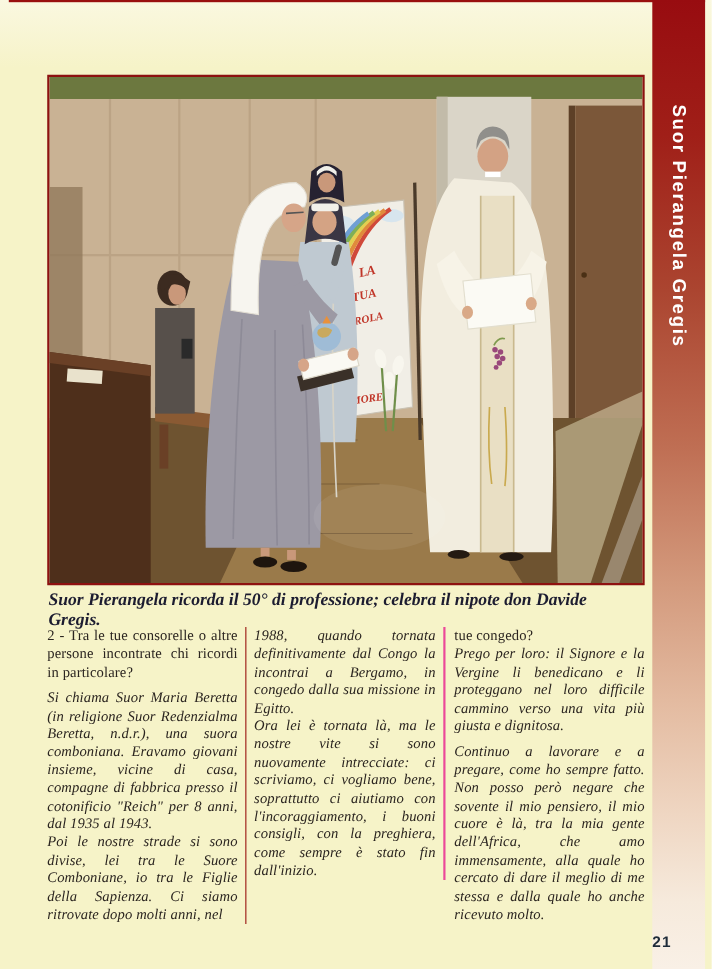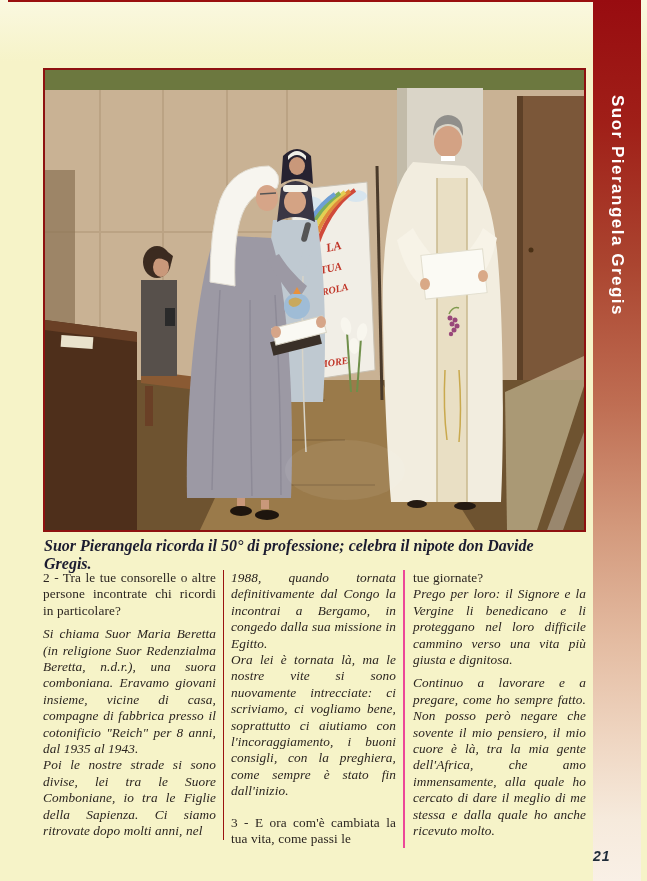--- a/index.html
+++ b/index.html
@@ -37,21 +37,21 @@
   .col p{
     margin:0;font-size:13.3px;line-height:16.4px;text-align:justify;
     color:#2B2520;letter-spacing:0.1px;
   }
   .answer{font-style:italic;}
   .gap-sm{margin-top:7px !important;}
   .gap-lg{margin-top:15px !important;}
   .page-number{
     position:absolute;left:593px;top:848px;
     font-family:"Liberation Sans", sans-serif;font-weight:bold;
-    font-size:14px;color:#1E2B39;letter-spacing:1px;font-style:italic;
+    font-size:14px;color:#1E2B39;letter-spacing:1px;
   }
 </style>
 </head>
 <body>
 
 <div class="top-rule"></div>
 
 <div class="sidebar">
   <div class="sidebar-title">Suor Pierangela Gregis</div>
 </div>
@@ -197,22 +197,21 @@
 
 <div class="columns">
   <div class="col col-1">
     <p class="question">2 - Tra le tue consorelle o altre persone incontrate chi ricordi in particolare?</p>
     <p class="answer gap-sm">Si chiama Suor Maria Beretta (in religione Suor Redenzialma Beretta, n.d.r.), una suora comboniana. Eravamo giovani insieme, vicine di casa, compagne di fabbrica presso il cotonificio "Reich" per 8 anni, dal 1935 al 1943.</p>
     <p class="answer">Poi le nostre strade si sono divise, lei tra le Suore Comboniane, io tra le Figlie della Sapienza. Ci siamo ritrovate dopo molti anni, nel</p>
   </div>
   <div class="col col-2">
     <p class="answer">1988, quando tornata definitivamente dal Congo la incontrai a Bergamo, in congedo dalla sua missione in Egitto.</p>
     <p class="answer">Ora lei è tornata là, ma le nostre vite si sono nuovamente intrecciate: ci scriviamo, ci vogliamo bene, soprattutto ci aiutiamo con l'incoraggiamento, i buoni consigli, con la preghiera, come sempre è stato fin dall'inizio.</p>
-    <p class="question gap-lg">3 - E ora com'è cambiata la tua vita, come passi le</p>
   </div>
   <div class="col col-3">
-    <p class="question">tue giornate?</p>
+    <p class="question">tue congedo?</p>
     <p class="answer">Prego per loro: il Signore e la Vergine li benedicano e li proteggano nel loro difficile cammino verso una vita più giusta e dignitosa.</p>
     <p class="answer gap-sm">Continuo a lavorare e a pregare, come ho sempre fatto. Non posso però negare che sovente il mio pensiero, il mio cuore è là, tra la mia gente dell'Africa, che amo immensamente, alla quale ho cercato di dare il meglio di me stessa e dalla quale ho anche ricevuto molto.</p>
   </div>
 </div>
 
 <div class="page-number">21</div>
 
 </body></html>

